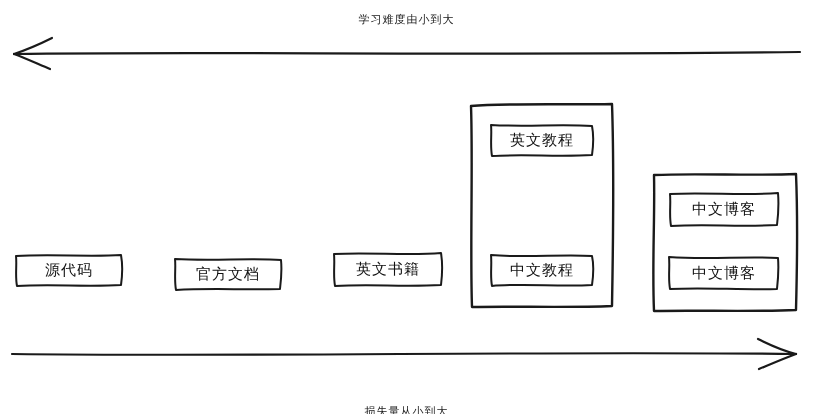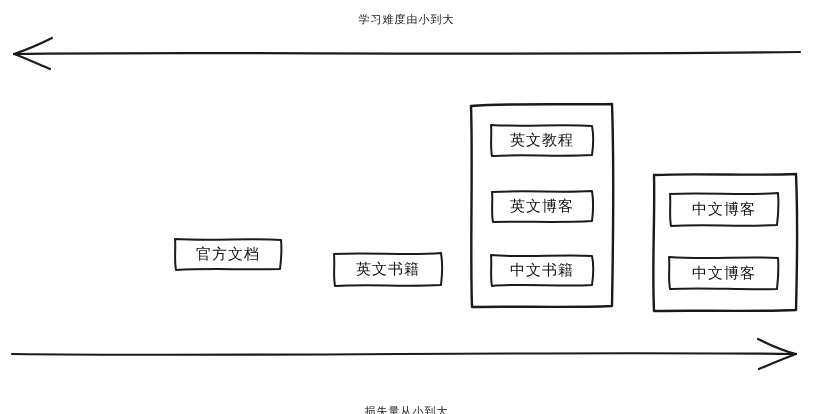--- a/index.html
+++ b/index.html
@@ -108,54 +108,54 @@
       <path d="M 3 5 C 40 2, 100 4, 144 3 C 146 60, 145 150, 144 205 C 100 207, 45 205, 4 206 C 2 150, 5 60, 3 5 Z" fill="none" stroke="#1a1a1a" stroke-width="2.4" stroke-linejoin="round"></path>
     </svg>
   </div>
 
   <div class="group" style="left:650px; top:171px; width:150px; height:142px;">
     <svg class="box" width="150" height="142" viewBox="0 0 150 142" preserveAspectRatio="none">
       <path d="M 4 4 C 45 2, 105 5, 146 3 C 148 50, 147 100, 146 139 C 100 141, 48 139, 4 140 C 2 95, 5 45, 4 4 Z" fill="none" stroke="#1a1a1a" stroke-width="2.4" stroke-linejoin="round"></path>
     </svg>
   </div>
 
+  <div class="node" style="left:14px; top:252px; width:110px; height:36px;">
+    <svg class="box" width="110" height="36" viewBox="0 0 110 36" preserveAspectRatio="none">
+      <path d="M 2 4 C 35 2, 78 5, 107 3 C 109 14, 108 26, 107 33 C 75 35, 35 32, 3 34 C 1 24, 3 13, 2 4 Z" fill="none" stroke="#1a1a1a" stroke-width="2" stroke-linejoin="round"></path>
+    </svg>
+    <span class="node-label">源代码</span>
+  </div>
 
-  <div class="node" style="left:172px; top:236px; width:112px; height:36px;">
+  <div class="node" style="left:172px; top:256px; width:112px; height:36px;">
     <svg class="box" width="112" height="36" viewBox="0 0 112 36" preserveAspectRatio="none">
       <path d="M 3 3 C 38 5, 80 2, 109 4 C 110 14, 109 25, 108 33 C 72 34, 36 32, 4 34 C 2 23, 4 12, 3 3 Z" fill="none" stroke="#1a1a1a" stroke-width="2" stroke-linejoin="round"></path>
     </svg>
     <span class="node-label">官方文档</span>
   </div>
 
   <div class="node" style="left:332px; top:250px; width:112px; height:38px;">
     <svg class="box" width="112" height="38" viewBox="0 0 112 38" preserveAspectRatio="none">
       <path d="M 2 4 C 40 2, 76 6, 109 3 C 111 15, 110 27, 109 35 C 72 37, 38 34, 3 36 C 1 25, 3 14, 2 4 Z" fill="none" stroke="#1a1a1a" stroke-width="2" stroke-linejoin="round"></path>
     </svg>
     <span class="node-label">英文书籍</span>
   </div>
 
   <div class="node" style="left:489px; top:122px; width:106px; height:36px;">
     <svg class="box" width="106" height="36" viewBox="0 0 106 36" preserveAspectRatio="none">
       <path d="M 2 3 C 36 5, 72 2, 103 4 C 105 14, 104 26, 103 33 C 70 35, 35 32, 3 34 C 1 23, 3 12, 2 3 Z" fill="none" stroke="#1a1a1a" stroke-width="2" stroke-linejoin="round"></path>
     </svg>
     <span class="node-label">英文教程</span>
   </div>
 
-  <div class="node" style="left:489px; top:188px; width:106px; height:36px;">
-    <svg class="box" width="106" height="36" viewBox="0 0 106 36" preserveAspectRatio="none">
-      <path d="M 3 4 C 38 2, 70 5, 103 3 C 105 15, 104 25, 103 33 C 68 35, 36 33, 4 34 C 2 24, 4 13, 3 4 Z" fill="none" stroke="#1a1a1a" stroke-width="2" stroke-linejoin="round"></path>
-    </svg>
-    <span class="node-label">英文博客</span>
-  </div>
 
   <div class="node" style="left:489px; top:252px; width:106px; height:36px;">
     <svg class="box" width="106" height="36" viewBox="0 0 106 36" preserveAspectRatio="none">
       <path d="M 2 3 C 37 6, 73 2, 103 4 C 105 13, 104 26, 103 33 C 69 35, 34 31, 3 34 C 1 24, 3 13, 2 3 Z" fill="none" stroke="#1a1a1a" stroke-width="2" stroke-linejoin="round"></path>
     </svg>
-    <span class="node-label">中文书籍</span>
+    <span class="node-label">中文教程</span>
   </div>
 
   <div class="node" style="left:667px; top:190px; width:114px; height:38px;">
     <svg class="box" width="114" height="38" viewBox="0 0 114 38" preserveAspectRatio="none">
       <path d="M 3 4 C 40 2, 78 6, 111 3 C 112 15, 111 27, 110 35 C 74 37, 38 34, 4 36 C 2 25, 4 14, 3 4 Z" fill="none" stroke="#1a1a1a" stroke-width="2" stroke-linejoin="round"></path>
     </svg>
     <span class="node-label">中文博客</span>
   </div>
 
   <div class="node" style="left:667px; top:254px; width:114px; height:38px;text-align:right;">

